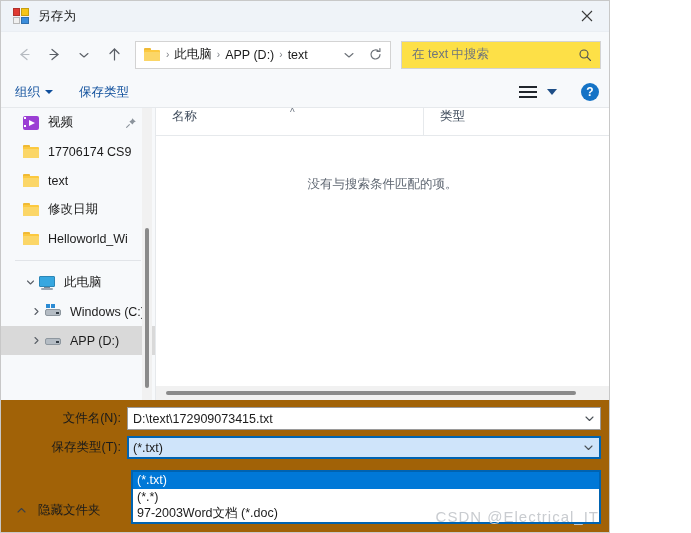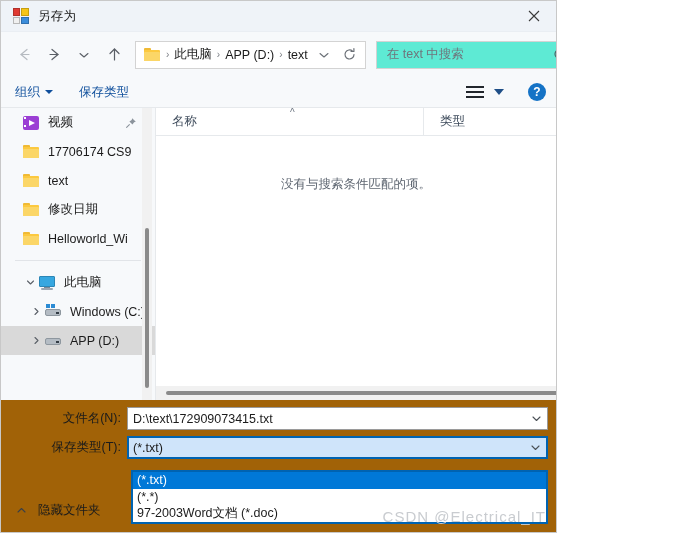--- a/index.html
+++ b/index.html
@@ -8,21 +8,21 @@
     background: #ffffff;
   }
   body {
     font-family: "Liberation Sans", "DejaVu Sans", sans-serif;
     font-size: 12px;
     color: #1b1b1b;
     -webkit-font-smoothing: antialiased;
   }
   #dialog {
     position: relative;
-    width: 557px;
+    width: 610px;
     height: 533px;
     overflow: hidden;
     background: #f3f3f3;
     border: 1px solid #c8c8c8;
     box-sizing: border-box;
   }
 
   
   .titlebar {
     height: 31px;
@@ -123,21 +123,21 @@
     width: 26px; height: 24px;
     display: flex; align-items: center; justify-content: center;
     color: #6b7077;
     flex: none;
   }
   .bc-chev svg, .bc-refresh svg { display:block; }
 
   .searchbox {
     width: 200px;
     height: 28px;
-    background: #5eead4;
+    background: #fde047;
     border: 1px solid #d3d3d3;
     display: flex;
     align-items: center;
     box-sizing: border-box;
     padding: 0 6px 0 10px;
     flex: none;
   }
   .search-text {
     flex: 1;
     font-size: 12.5px;
@@ -313,21 +313,20 @@
     box-sizing: border-box;
     position: relative;
   }
   .col {
     font-size: 12.5px;
     color: #3f4c5c;
     padding-left: 16px;
     box-sizing: border-box;
     height: 28px;
     display: flex;
-    align-items: center;
     position: relative;
   }
   .col.name { width: 267px; }
   .col.date { width: 120px; border-left: 1px solid #e6e9ec; }
   .col.type { flex: 1; border-left: 1px solid #e6e9ec; }
   .sort-arrow {
     position: absolute;
     left: 134px;
     top: 0px;
     color: #6b7480;

